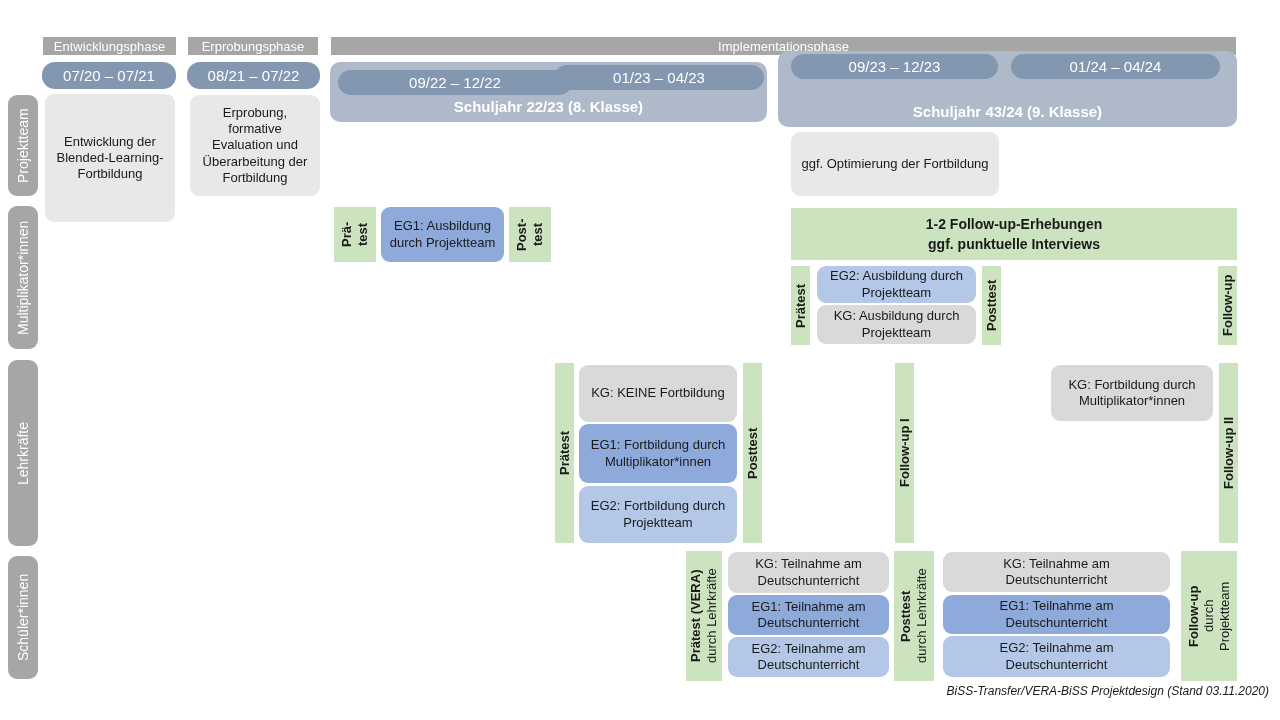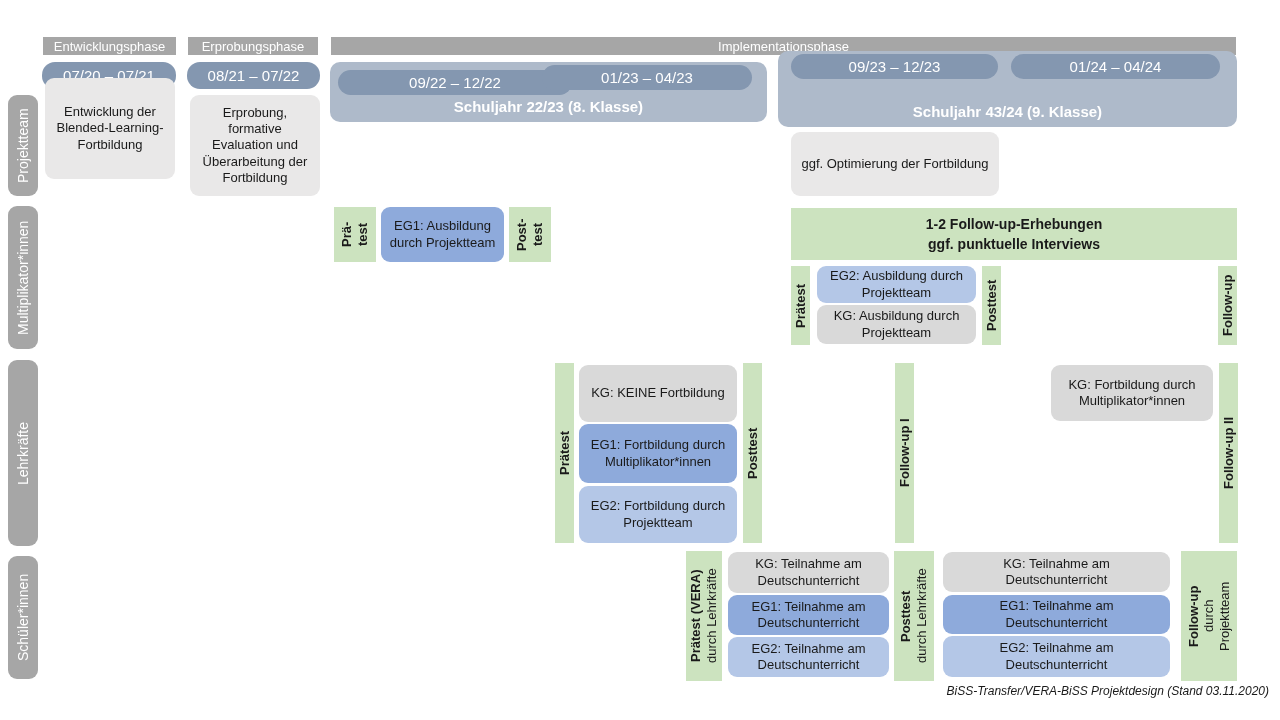--- a/index.html
+++ b/index.html
@@ -58,21 +58,21 @@
 
   <div class="abs phase" style="left:43px;top:37px;width:133px;height:18px;">Entwicklungsphase</div>
   <div class="abs phase" style="left:188px;top:37px;width:130px;height:18px;">Erprobungsphase</div>
   <div class="abs phase" style="left:331px;top:37px;width:905px;height:18px;">Implementationsphase</div>
 
   <div class="abs pill" style="left:42px;top:62px;width:134px;height:27px;">07/20 – 07/21</div>
   <div class="abs pill" style="left:187px;top:62px;width:133px;height:27px;">08/21 – 07/22</div>
 
   <div class="abs sj" style="left:330px;top:62px;width:437px;height:60px;">
     <div class="abs pill" style="left:8px;top:8px;width:234px;height:25px;text-align:right;">09/22 – 12/22</div>
-    <div class="abs pill" style="left:212px;top:3px;width:210px;height:25px;">01/23 – 04/23</div>
+    <div class="abs pill" style="left:224px;top:3px;width:210px;height:25px;">01/23 – 04/23</div>
     <div class="sj-label">Schuljahr 22/23 (8. Klasse)</div>
   </div>
 
   <div class="abs sj" style="left:778px;top:51px;width:459px;height:76px;">
     <div class="abs pill" style="left:13px;top:3px;width:207px;height:25px;">09/23 – 12/23</div>
     <div class="abs pill" style="left:233px;top:3px;width:209px;height:25px;">01/24 – 04/24</div>
     <div class="sj-label">Schuljahr 43/24 (9. Klasse)</div>
   </div>
 
   <div class="abs vbar rowlabel" style="left:8px;top:95px;width:30px;height:101px;">
@@ -81,21 +81,21 @@
   <div class="abs vbar rowlabel" style="left:8px;top:206px;width:30px;height:143px;">
     <div>Multiplikator*innen</div>
   </div>
   <div class="abs vbar rowlabel" style="left:8px;top:360px;width:30px;height:186px;">
     <div>Lehrkräfte</div>
   </div>
   <div class="abs vbar rowlabel" style="left:8px;top:556px;width:30px;height:123px;">
     <div>Schüler*innen</div>
   </div>
 
-  <div class="abs box gray" style="left:45px;top:78px;width:130px;height:101px;">Entwicklung der Blended-Learning-Fortbildung</div>
+  <div class="abs box gray" style="left:45px;top:94px;width:130px;height:128px;">Entwicklung der Blended-Learning-Fortbildung</div>
   <div class="abs box gray" style="left:791px;top:132px;width:208px;height:64px;">ggf. Optimierung der Fortbildung</div>
   <div class="abs box gray" style="left:190px;top:95px;width:130px;height:101px;">Erprobung, formative Evaluation und Überarbeitung der Fortbildung</div>
 
   <div class="abs vbar green" style="left:334px;top:207px;width:42px;height:55px;">
     <div>Prä-</div>
     <div>test</div>
   </div>
   <div class="abs box eg1" style="left:381px;top:207px;width:123px;height:55px;">EG1: Ausbildung durch Projektteam</div>
   <div class="abs vbar green" style="left:509px;top:207px;width:42px;height:55px;">
     <div>Post-</div>

